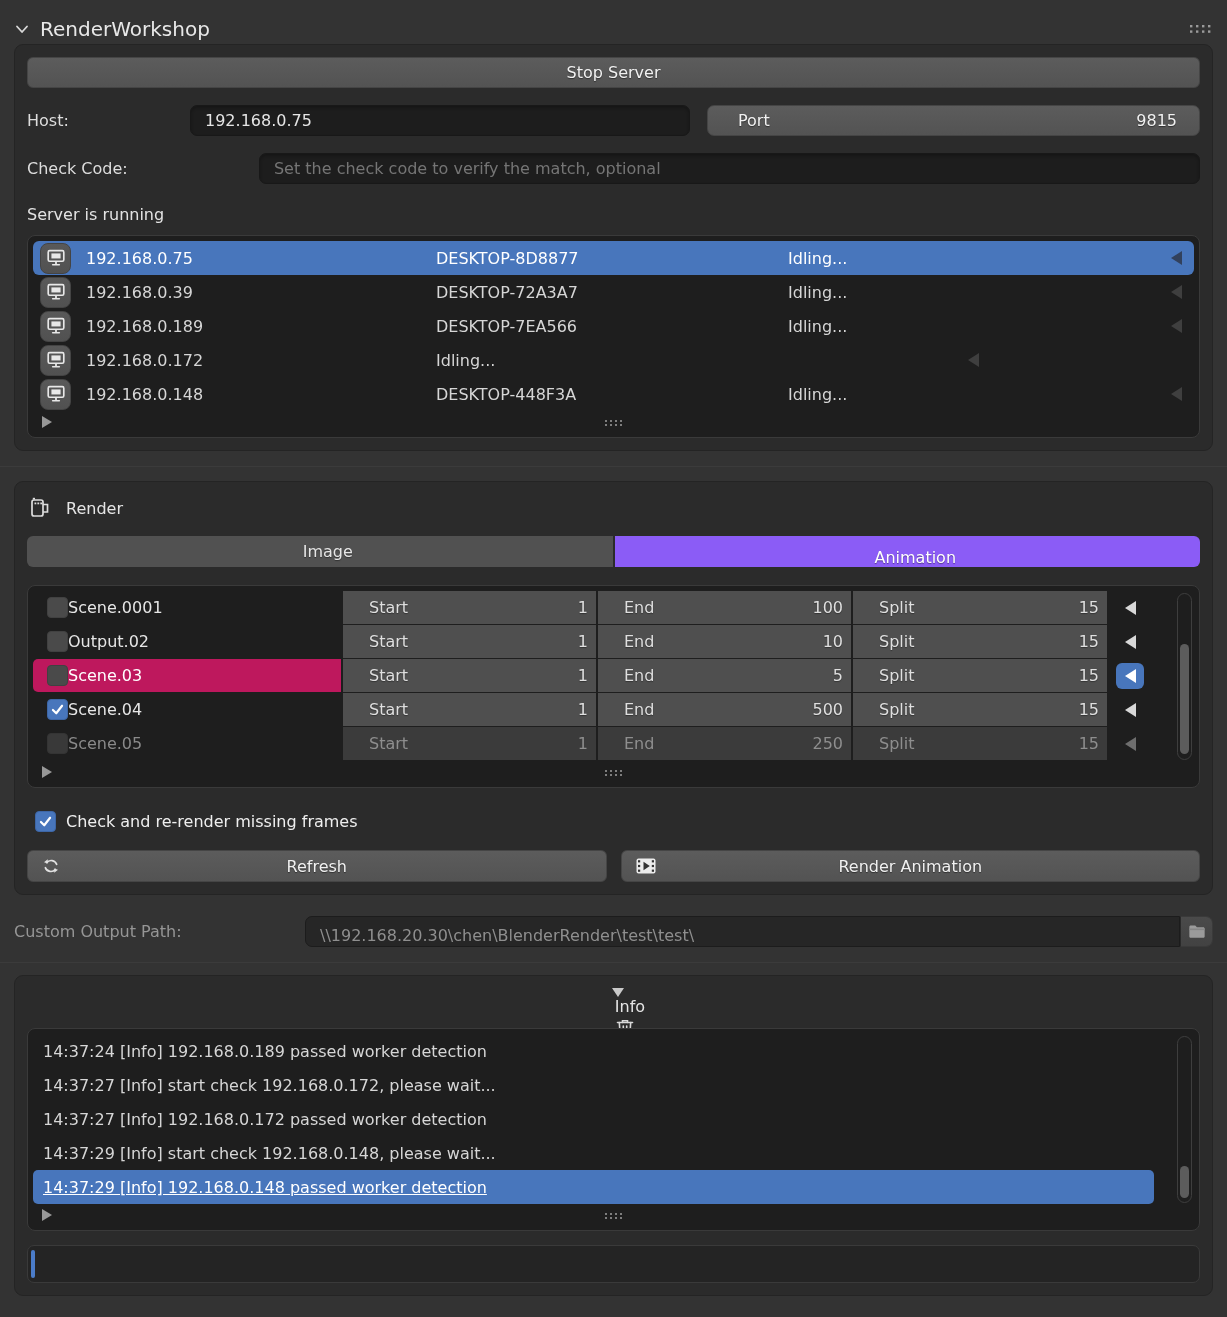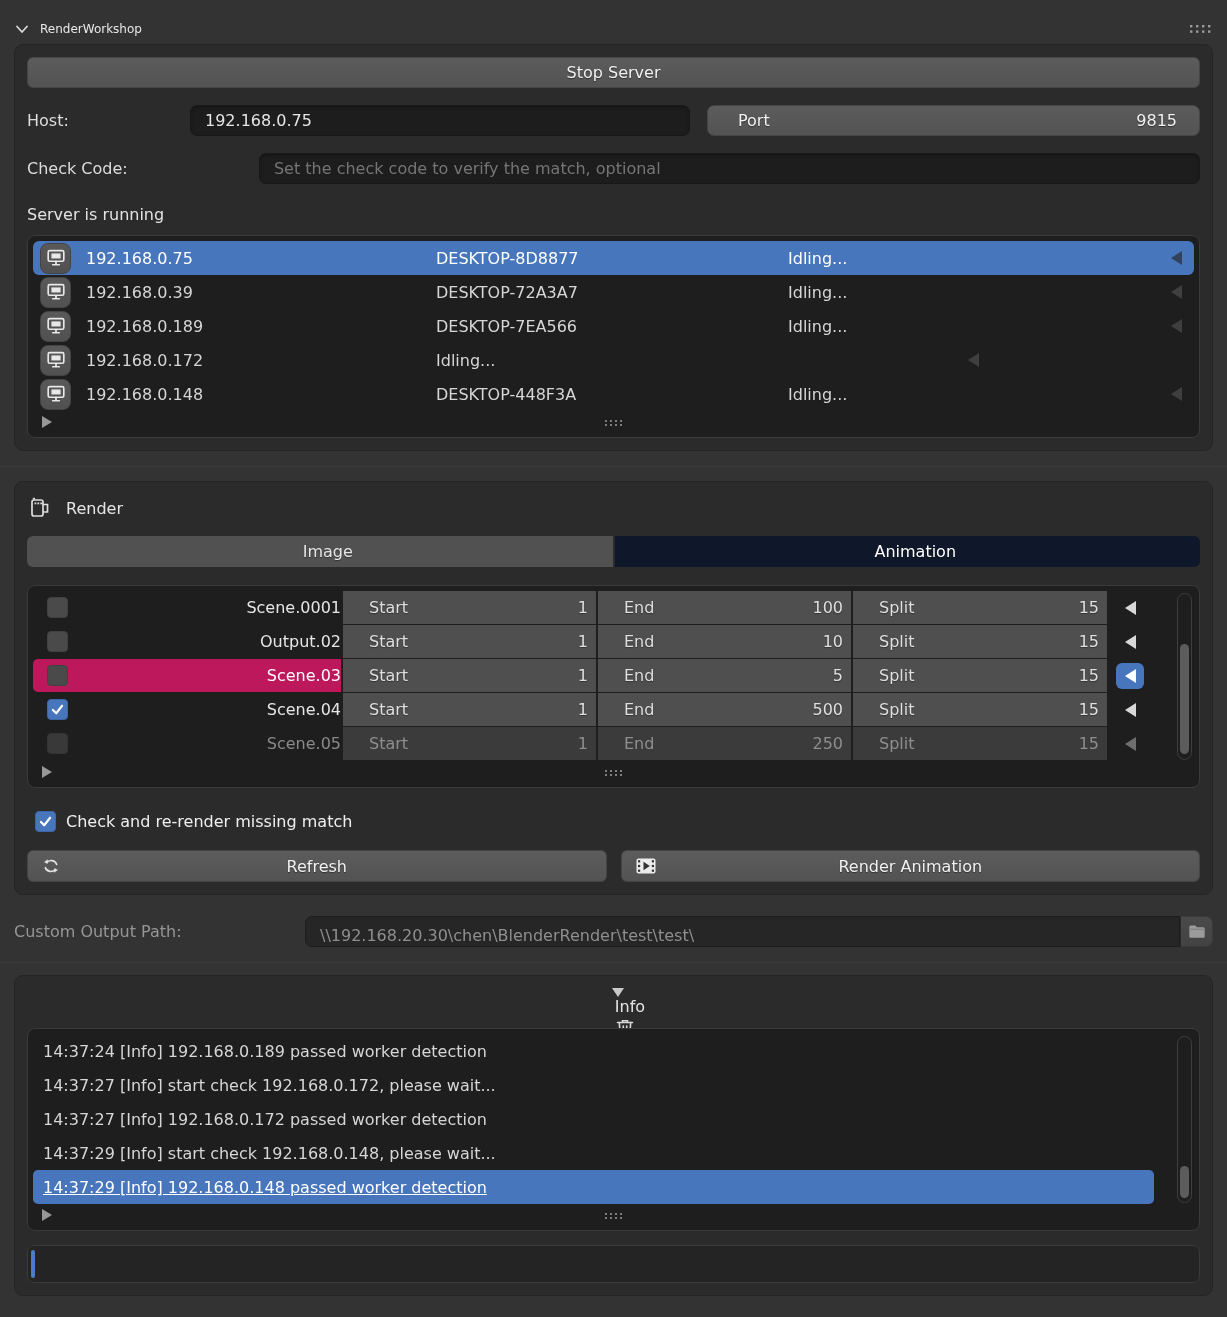--- a/index.html
+++ b/index.html
@@ -9,21 +9,21 @@
     font-family:"DejaVu Sans", sans-serif;
     color:#E6E6E6;
     font-size:16px;
     overflow:hidden;
     cursor:default;
   }
   svg { display:block; }
 
   
   .panel-header { height:44px; padding:13px 14px 0 13px; display:flex; align-items:center; }
-  .panel-header .title { margin-left:9px; font-size:12px; color:#E8E8E8; }
+  .panel-header .title { margin-left:9px; font-size:20px; color:#E8E8E8; }
   .panel-header .spacer { flex:1; }
 
   
   .box {
     margin:0 14px; background:#2B2B2B; border:1px solid #242424;
     border-radius:9px; padding:12px; position:relative;
   }
   .separator { height:1px; background:#3B3B3B; margin:15px 0 14px 0; }
 
   
@@ -84,26 +84,26 @@
   
   .section-head { display:flex; align-items:center; height:28px; }
   .section-head .title { margin-left:13px; color:#E5E5E5; }
   .tabs { display:flex; margin-top:14px; height:31px; }
   .tab {
     flex:1; display:flex; align-items:center; justify-content:center;
     background:#515151; color:#E6E6E6; text-shadow:0 1px 1px rgba(0,0,0,.4);padding-left:16px;
   }
   .tab.first { border-radius:6px 0 0 6px; margin-right:2px; }
   .tab.last { border-radius:0 6px 6px 0; }
-  .tab.active { background:#0f172a; color:#FFFFFF; }
+  .tab.active { background:#8b5cf6; color:#FFFFFF;align-items:flex-end; }
 
   .scene-row { display:grid; grid-template-columns:308px 255px 255px 256px 46px; height:33px; margin-bottom:1px; }
   .scene-left { display:flex; align-items:center; padding-left:14px; }
   .scene-row.selected .scene-left { background:#be185d; border-radius:5px 0 0 5px; }
-  .scene-name { flex:1; text-align:right; color:#E6E6E6;padding-left:36px; }
+  .scene-name { flex:1; text-align:left; color:#E6E6E6; }
   .scene-row.selected .scene-name { color:#FFFFFF; }
   .scene-row.disabled .scene-name { color:#8A8A8A; }
   .seg {
     background:#4F4F4F; border-left:2px solid #1E1E1E;
     display:flex; align-items:center; justify-content:space-between;
     padding:0 8px 0 26px; color:#DFDFDF; text-shadow:0 1px 1px rgba(0,0,0,.35);
   }
   .scene-row.disabled .seg { background:#3B3B3B; color:#8E8E8E; text-shadow:none; }
   .arrow-cell { display:flex; align-items:center; justify-content:center; }
   .arrow-blue { width:28px; height:26px; background:#4876BC; border-radius:6px; display:flex; align-items:center; justify-content:center; }
@@ -473,21 +473,21 @@
       <div class="vthumb" style="top:30%; bottom:3%;"></div>
     </div>
   </div>
 
   <div class="recheck-row">
     <span class="checkbox cb-on">
       <svg width="15" height="15" viewBox="0 0 18 18">
           <polyline points="3.5,9.5 7.5,13.5 14.5,4.5" fill="none" stroke="#FFFFFF" stroke-width="2.6" stroke-linecap="round" stroke-linejoin="round"></polyline>
         </svg>
     </span>
-    <span class="lbl">Check and re-render missing match</span>
+    <span class="lbl">Check and re-render missing frames</span>
   </div>
 
   <div class="btn-row">
     <div class="btn">
       <span class="btn-ic">
         <svg width="22" height="22" viewBox="0 0 24 24">
           <g stroke="#E2E2E2" stroke-width="1.8" fill="none" stroke-linecap="round">
             <path d="M18.2 10.2 A6.4 6.4 0 0 0 7.2 8.4"></path>
             <path d="M5.8 13.8 A6.4 6.4 0 0 0 16.8 15.6"></path>
           </g>

